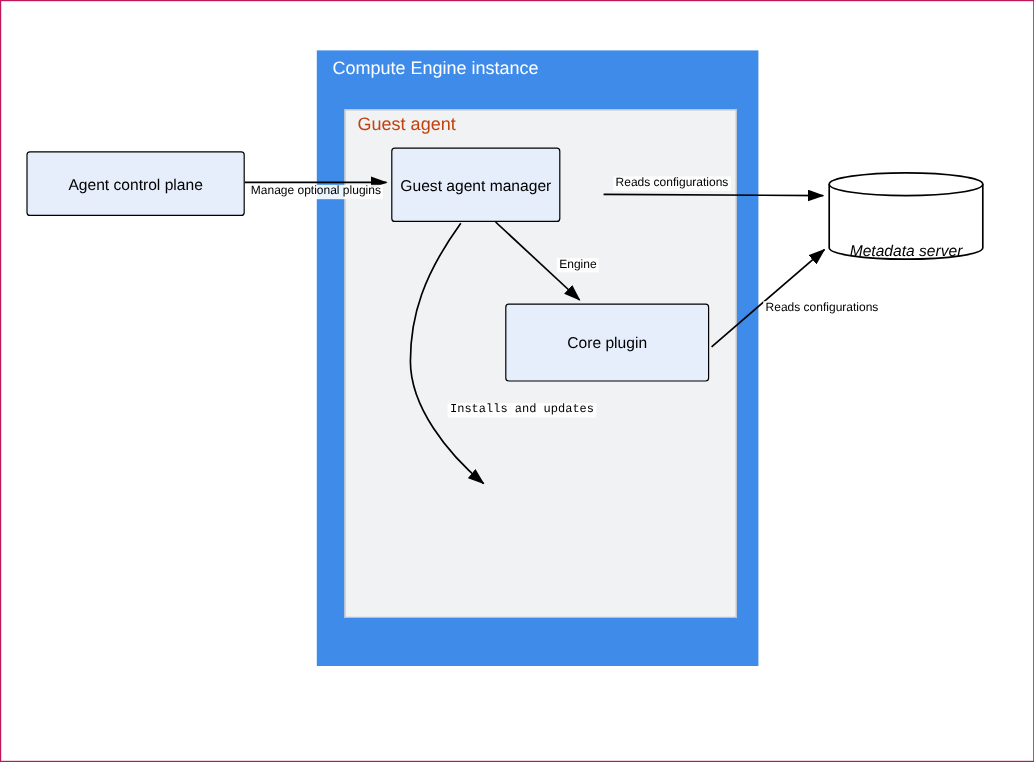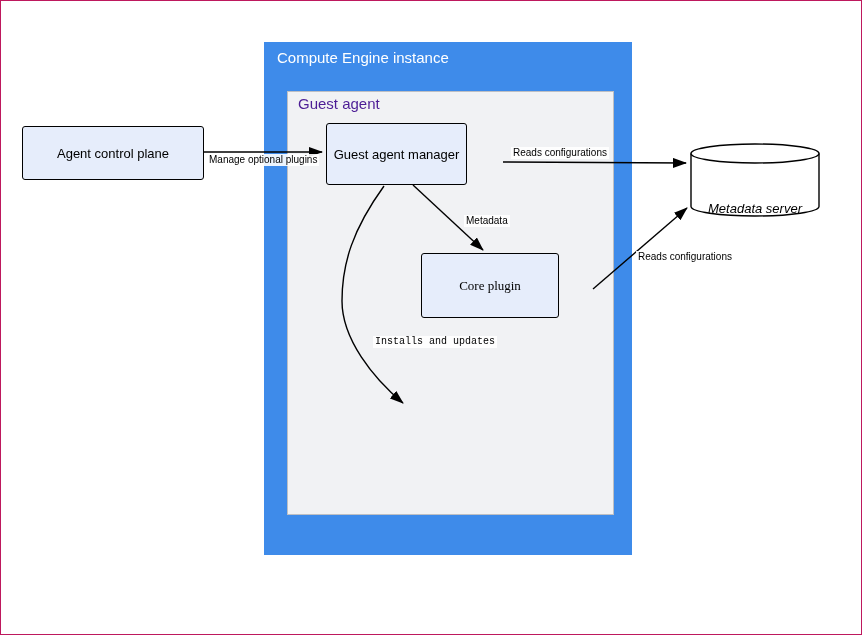--- a/index.html
+++ b/index.html
@@ -25,36 +25,36 @@
     font-size: 15px; color: #ffffff; white-space: nowrap;
   }
   .gray-container {
     left: 286px; top: 90px; width: 327px; height: 424px;
     background: #F1F2F4;
     border: 1px solid #bdbfc3;
     box-sizing: border-box;
   }
   .gray-title {
     left: 297px; top: 94px;
-    font-size: 15px; color: #4c1d95; white-space: nowrap;
+    font-size: 15px; color: #c2410c; white-space: nowrap;
   }
 
   
   .node {
     box-sizing: border-box;
     border: 1.5px solid #000;
     border-radius: 3px;
     display: flex; align-items: center; justify-content: center;
     font-size: 13px; text-align: center;
   }
   .node-blue { background: #E6EDFB; }
   .node-yellow { background: #FAE8BD; }
   .n-acp { left: 21px;  top: 125px; width: 182px; height: 54px; }
   .n-gam { left: 325px; top: 122px; width: 141px; height: 62px; }
-  .n-cp  { left: 420px; top: 252px; width: 138px; height: 65px; font-family: Liberation Serif, serif; }
+  .n-cp  { left: 420px; top: 252px; width: 170px; height: 65px; }
   .n-op  { left: 363px; top: 407px; width: 159px; height: 63px; }
   .n-op .lines { text-align: left; line-height: 20px; }
   .pre { white-space: pre; }
 
   
   .cyl-label {
     left: 690px; top: 143px; width: 128px; height: 72px;
     display: flex; align-items: flex-end; justify-content: center;
     font-size: 13px;
     font-style: italic;
@@ -119,17 +119,17 @@
     <span>Core plugin</span>
   </div>
 
 
   <div class="abs cyl-label">
     <span>Metadata server</span>
   </div>
 
   <div class="abs edge-label el-manage">Manage optional plugins</div>
   <div class="abs edge-label el-reads1">Reads configurations</div>
-  <div class="abs edge-label el-manages">Metadata</div>
+  <div class="abs edge-label el-manages">Engine</div>
   <div class="abs edge-label el-installs">Installs and updates</div>
   <div class="abs edge-label el-reads2">Reads configurations</div>
 
 </div>
 
 </body></html>

